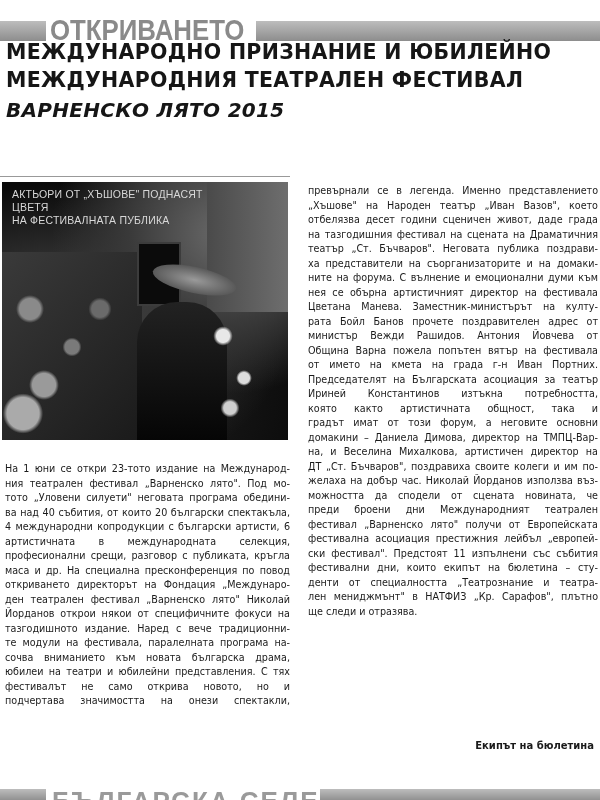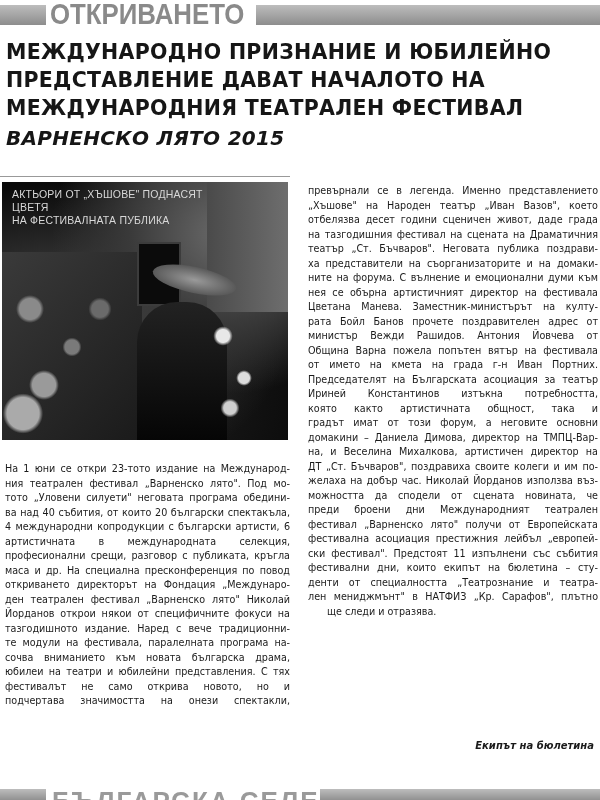--- a/index.html
+++ b/index.html
@@ -2,21 +2,21 @@
 <html><head>
 <meta charset="utf-8">
 <style>
   html, body { margin: 0; padding: 0; }
   body {
     width: 600px; height: 800px; overflow: hidden;
     background: #ffffff; position: relative;
     font-family: "DejaVu Sans", sans-serif; color: #111;
   }
   .section-bar {
-    position: absolute; left: 0; top: 0; width: 525px; height: 30px;
+    position: absolute; left: 0; top: 16px; width: 525px; height: 30px;
   }
   .section-bar .bar-left {
     position: absolute; left: 0; top: 5px; width: 46px; height: 20px;
     background: linear-gradient(#bdbdbd, #8d8d8d);
   }
   .section-bar .bar-right {
     position: absolute; left: 256px; top: 5px; width: 344px; height: 20px;
     background: linear-gradient(#bdbdbd, #8d8d8d);
   }
   .section-bar .label {
@@ -87,25 +87,25 @@
     letter-spacing: 0.2px;
   }
   .col {
     position: absolute; font-family: "DejaVu Sans", sans-serif;
     font-size: 9.6px; line-height: 14.5px; color: #1a1a1a;
     text-align: justify; text-align-last: justify;
   }
   .col .ln { display: block; white-space: nowrap; overflow: hidden; }
   .col-left { left: 5px; top: 462px; width: 285px; }
   .col-right { left: 308px; top: 184px; width: 290px; }
-  .col .last { text-align-last: left; margin-left: 19px; }
+  .col .last { text-align-last: left; }
   .signature {
     position: absolute; right: 6px; top: 740px;
     font-family: "DejaVu Sans", sans-serif; font-weight: bold;
-    font-size: 10px; color: #1a1a1a; font-style: italic;
+    font-size: 10px; color: #1a1a1a;
   }
   .bottom-bar {
     position: absolute; left: 0; top: 786px; width: 600px; height: 14px; overflow: hidden;
   }
   .bottom-bar .bl { position: absolute; left: 0; top: 3px; width: 46px; height: 12px; background: linear-gradient(#bdbdbd, #8d8d8d); }
   .bottom-bar .br { position: absolute; left: 320px; top: 3px; width: 280px; height: 12px; background: linear-gradient(#bdbdbd, #8d8d8d); }
   .bottom-bar .label {
     position: absolute; left: 52px; top: 0px;
     font-family: "Liberation Sans", sans-serif; font-weight: bold;
     font-size: 26px; line-height: 30px; color: #9a9a9a; letter-spacing: 2px;
@@ -115,21 +115,20 @@
 <body>
 
 <div class="section-bar">
   <div class="bar-left"></div>
   <div class="label">ОТКРИВАНЕТО</div>
   <div class="bar-right"></div>
 </div>
 
 <div class="headline">
   <span class="line">МЕЖДУНАРОДНО ПРИЗНАНИЕ И ЮБИЛЕЙНО</span>
-  <span class="line">ПРЕДСТАВЛЕНИЕ ДАВАТ НАЧАЛОТО НА</span>
   <span class="line">МЕЖДУНАРОДНИЯ ТЕАТРАЛЕН ФЕСТИВАЛ</span>
   <span class="line sub">ВАРНЕНСКО ЛЯТО 2015</span>
 </div>
 
 <div class="rule"></div>
 
 <div class="photo">
   <div class="crowd"></div>
   <div class="wall"></div>
   <div class="door"></div>

